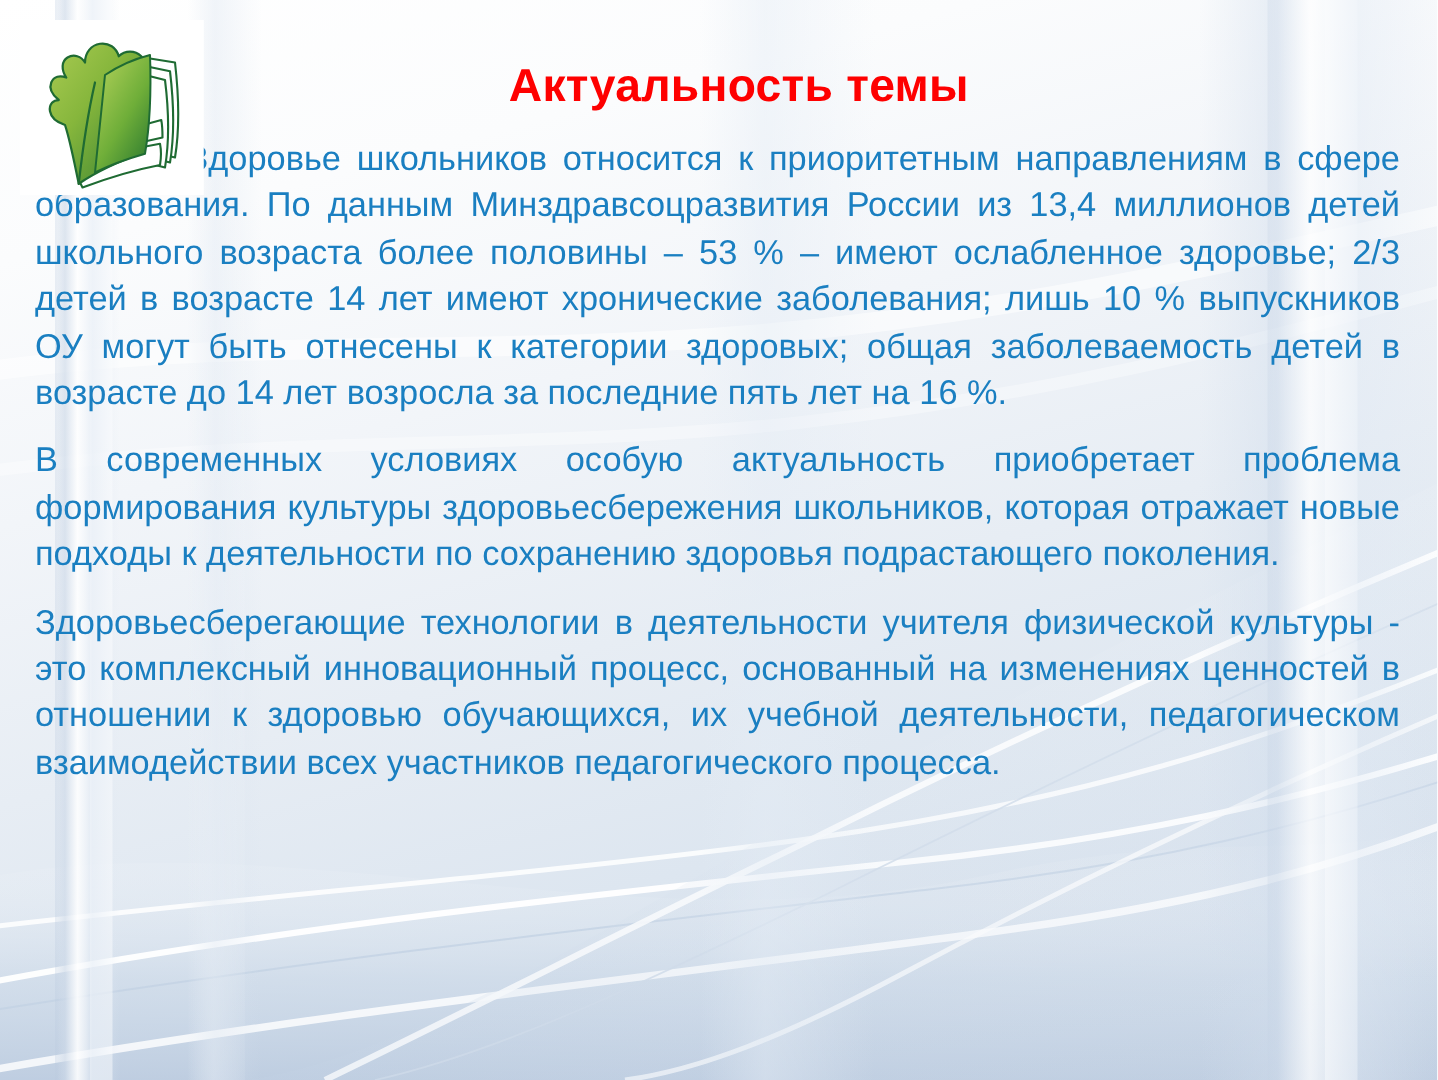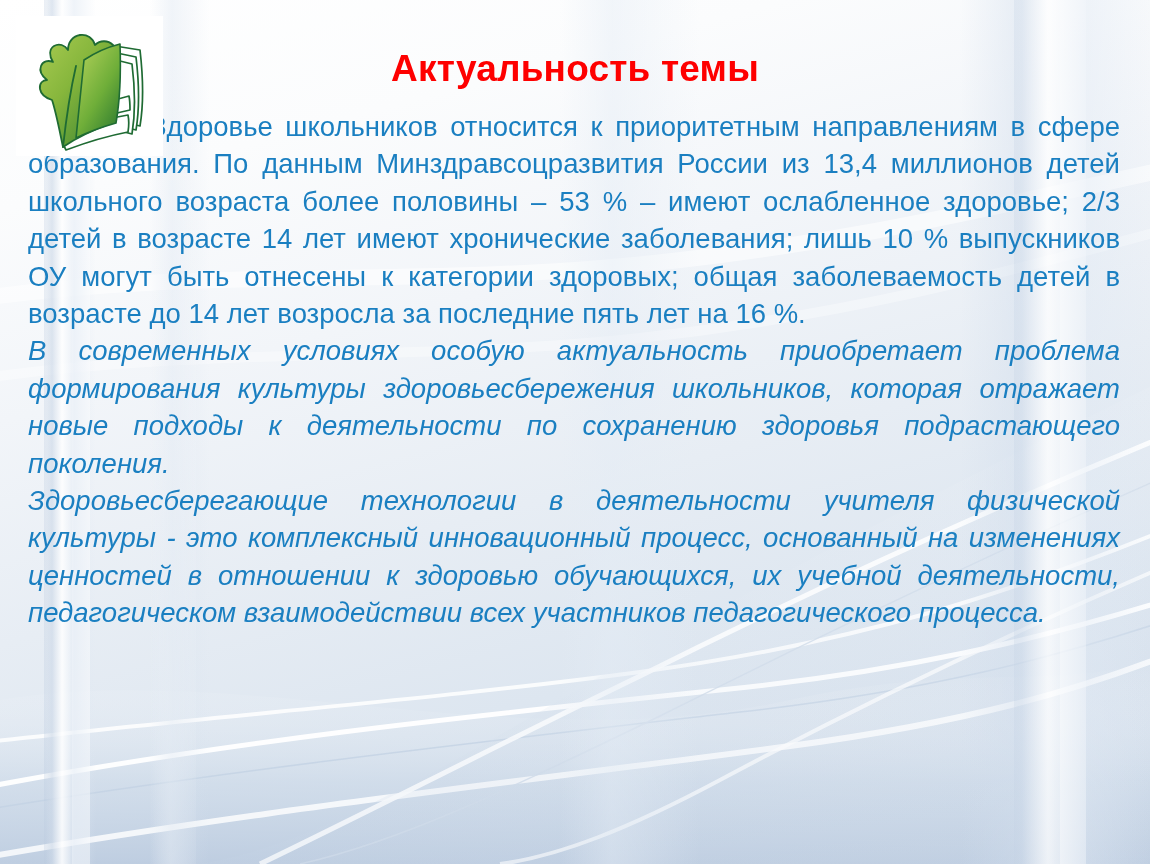--- a/index.html
+++ b/index.html
@@ -57,21 +57,21 @@
         rgba(255,255,255,0.00) 700px,
         rgba(255,255,255,0.00) 960px,
         rgba(209,221,236,0.45) 1022px,
         rgba(255,255,255,0.70) 1048px,
         rgba(224,233,244,0.40) 1086px,
         rgba(255,255,255,0.00) 1150px);
   }
 
   .slide-title {
     position: absolute;
-    left: 180px;
+    left: 196px;
     top: 50px;
     width: 790px;
     text-align: center;
     color: #fe0000;
     font-size: 37px;
     font-weight: bold;
     letter-spacing: 0.2px;
     line-height: 1.05;
     white-space: nowrap;
     z-index: 6;
@@ -109,22 +109,21 @@
   }
   .body-text p {
     margin: 0 0 0 0;
     text-align: justify;
     text-align-last: left;
   }
   .body-text p.first-para {
     text-indent: 122px;
   }
   .body-text p + p {
-    margin-top: 0px;
-    font-style: italic;
+    margin-top: 17px;
   }
 </style>
 </head>
 <body>
 
 <div id="slide">
 
   <div id="bg-base" class="bg-layer"></div>
 
   <svg class="bg-layer" viewBox="0 0 1150 864" preserveAspectRatio="none" xmlns="http://www.w3.org/2000/svg">

